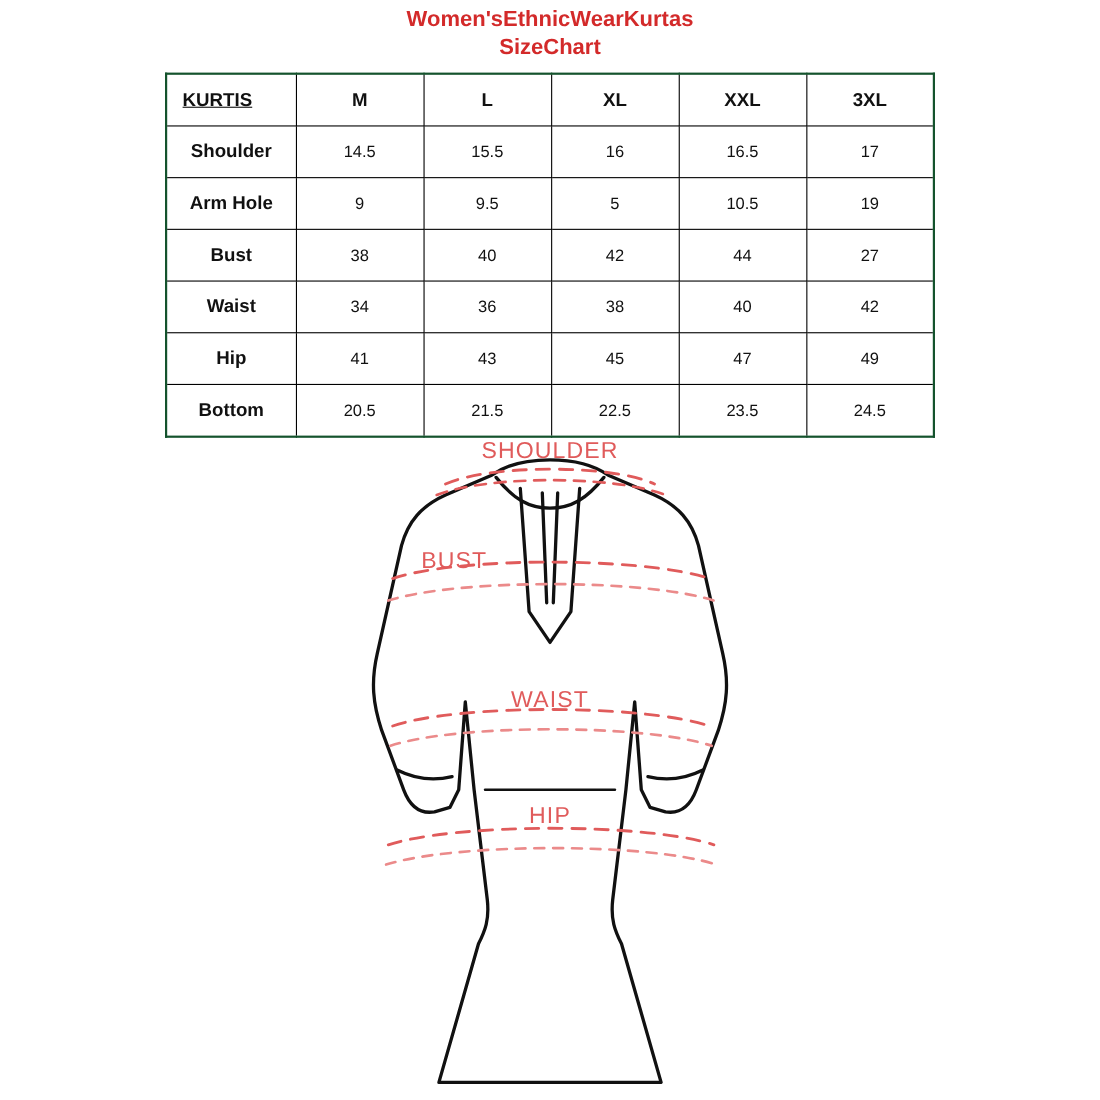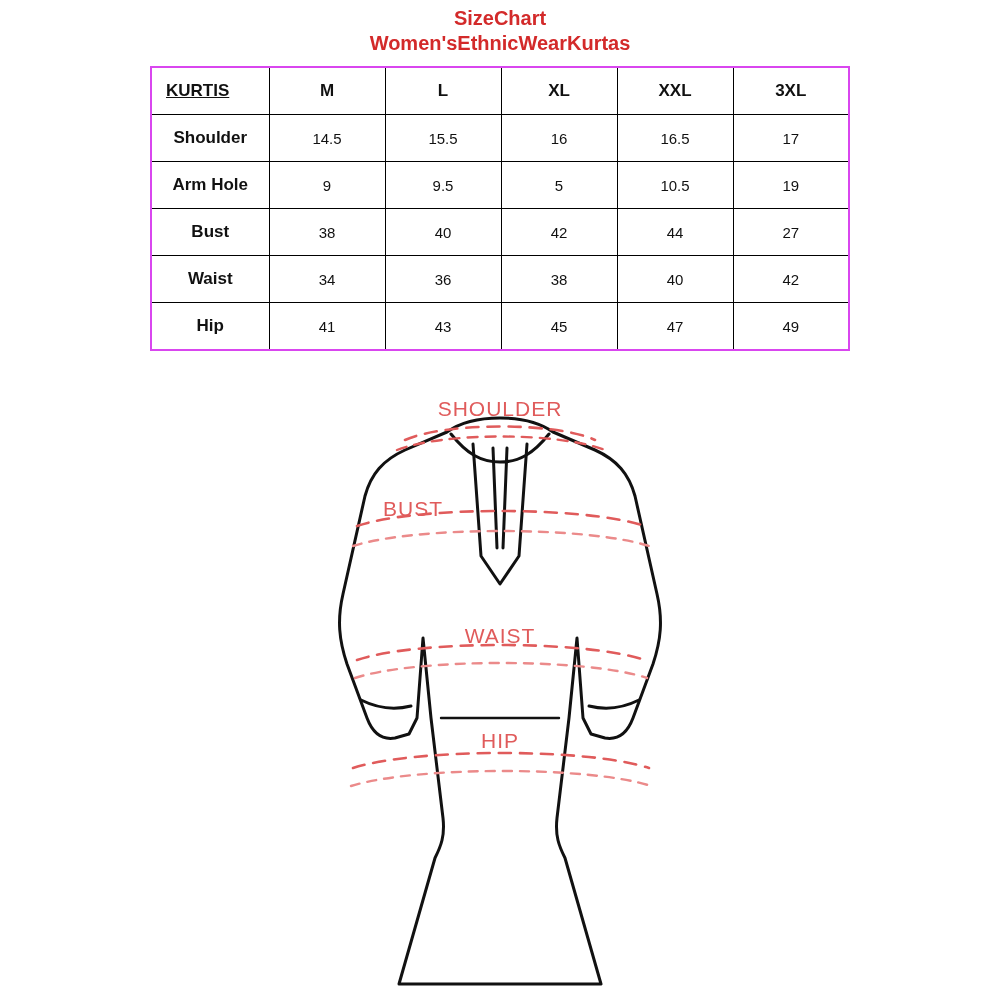--- a/index.html
+++ b/index.html
@@ -36,21 +36,21 @@
 
   
   .table-wrap {
     margin: 10px auto 0 auto;
     width: 700px;
   }
   table.size-chart {
     border-collapse: collapse;
     width: 100%;
     table-layout: fixed;
-    border: 2px solid #d946ef;
+    border: 2px solid #14532d;
   }
   table.size-chart td, table.size-chart th {
     border: 1px solid #000;
     height: 44px;
     text-align: center;
     vertical-align: middle;
     font-size: 15px;
     color: #111;
     font-weight: normal;
   }
@@ -89,22 +89,22 @@
     font-weight: normal;
     letter-spacing: 1px;
   }
 </style>
 </head>
 <body>
 
 <div class="page">
 
   <div class="titles">
+    <div class="title-line">Women'sEthnicWearKurtas</div>
     <div class="title-line">SizeChart</div>
-    <div class="title-line">Women'sEthnicWearKurtas</div>
   </div>
 
   <div class="table-wrap">
     <table class="size-chart">
       <colgroup>
         <col class="c0">
           <col>
           <col>
           <col>
           <col>
@@ -153,20 +153,28 @@
           <td>40</td>
           <td>42</td>
         </tr>
         <tr>
           <td class="rowhead">Hip</td>
           <td>41</td>
           <td>43</td>
           <td>45</td>
           <td>47</td>
           <td>49</td>
+        </tr>
+        <tr>
+          <td class="rowhead">Bottom</td>
+          <td>20.5</td>
+          <td>21.5</td>
+          <td>22.5</td>
+          <td>23.5</td>
+          <td>24.5</td>
         </tr>
       </tbody>
     </table>
   </div>
 
   <div class="illustration">
     <svg width="470" height="612" viewBox="0 0 470 612" xmlns="http://www.w3.org/2000/svg">
 
       <g fill="#ffffff" stroke="#111111" stroke-width="3" stroke-linejoin="round" stroke-linecap="round">
 

